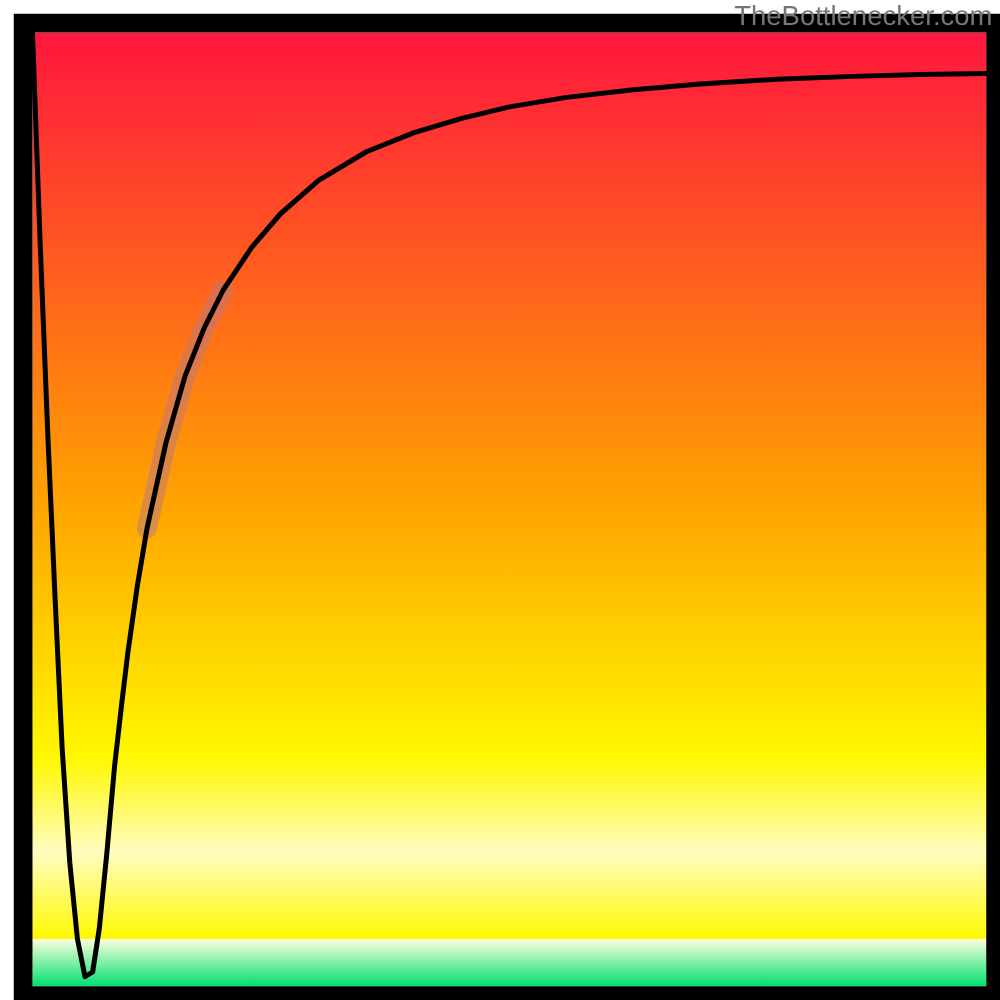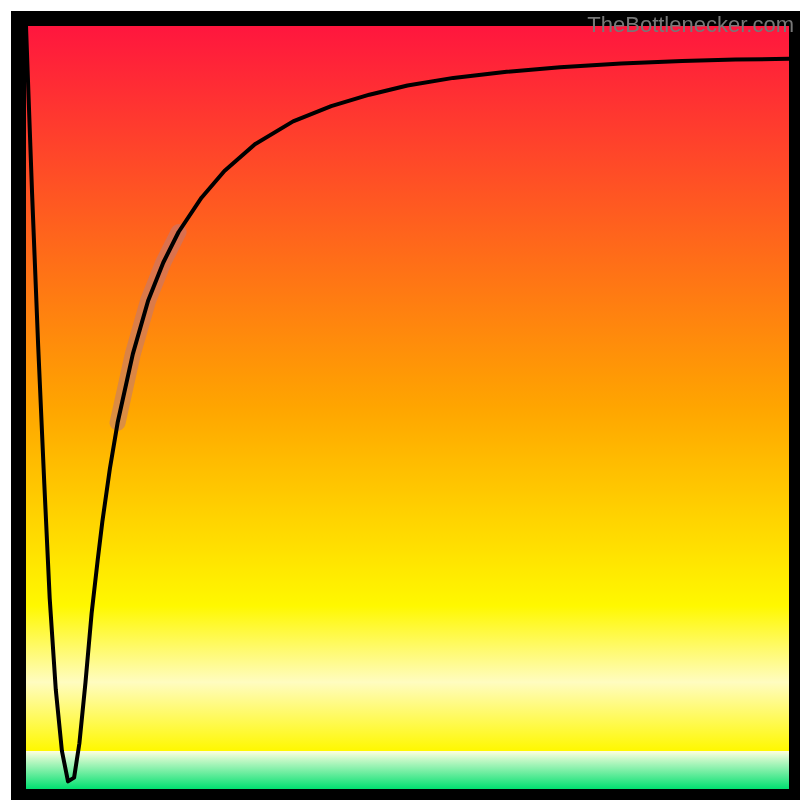--- a/index.html
+++ b/index.html
@@ -10,21 +10,21 @@
     background: #ffffff;
     overflow: hidden;
   }
   .wrap {
     position: relative;
     width: 800px;
     height: 800px;
   }
   .attribution {
     position: absolute;
-    top: 12px;
+    top: 0;
     right: 6px;
     font-family: Arial, Helvetica, sans-serif;
     font-size: 22px;
     color: #777777;
     font-weight: 500;
     letter-spacing: 0;
     z-index: 10;
   }
   svg.chart {
     position: absolute;

